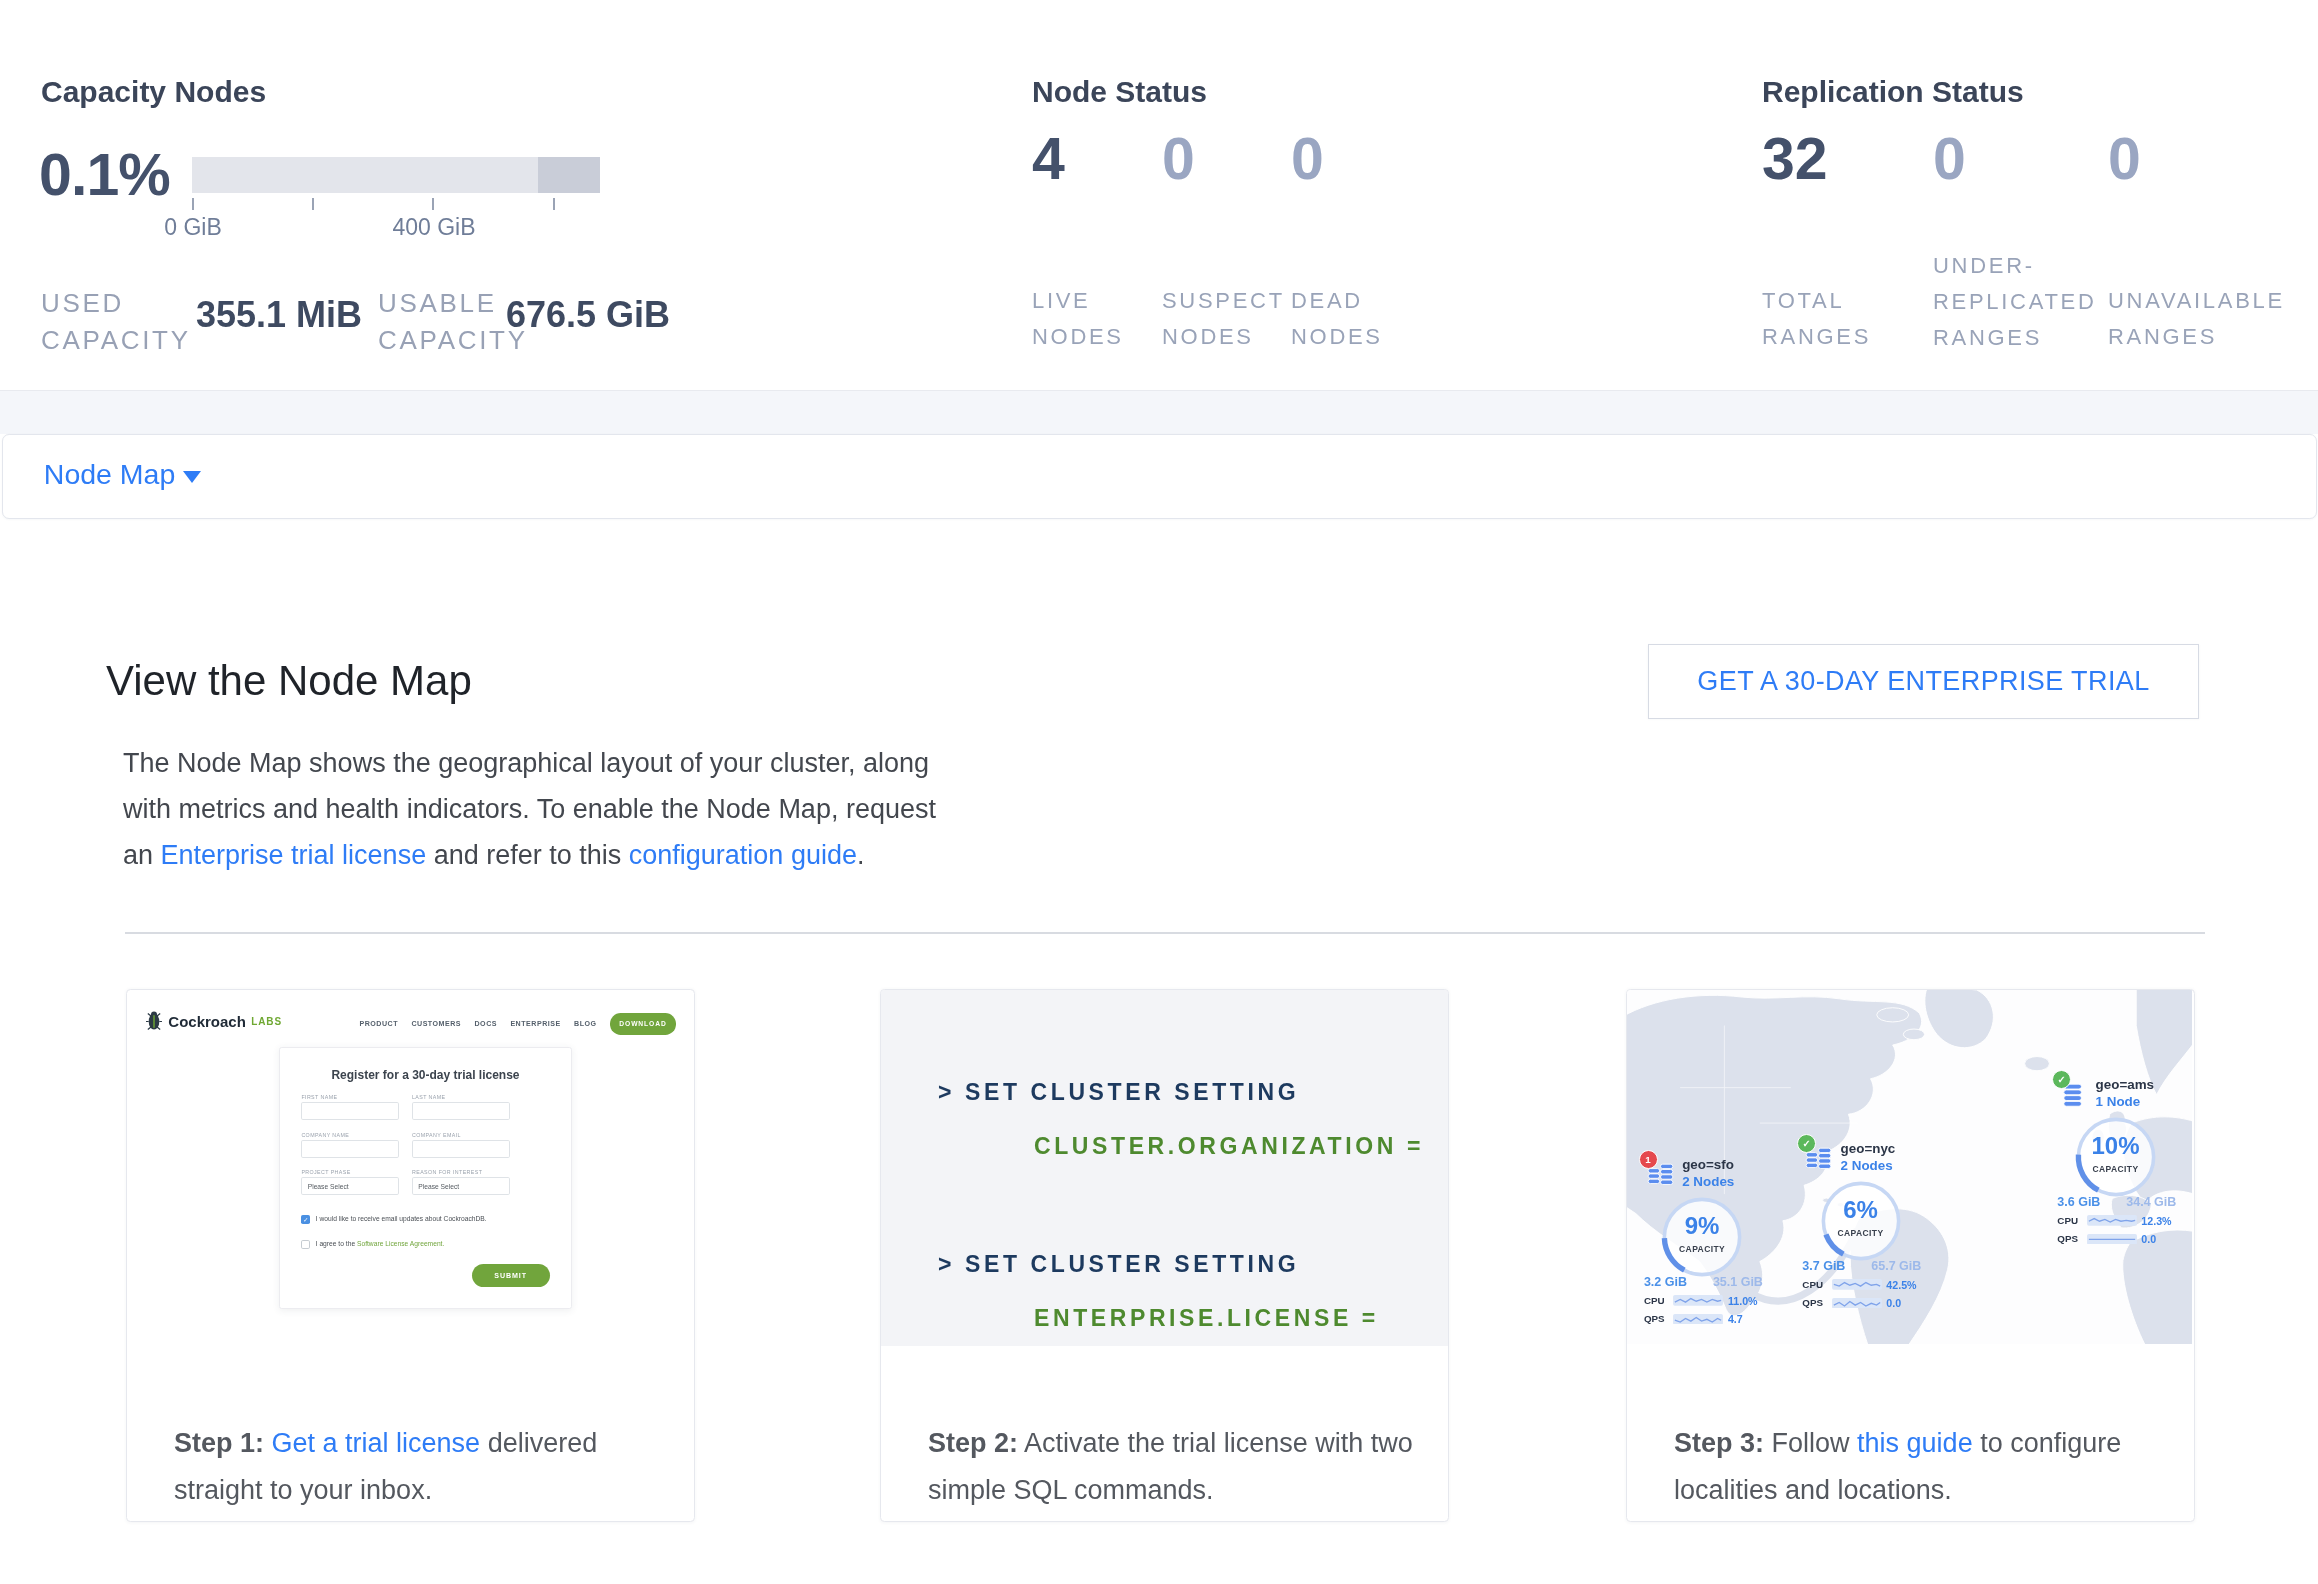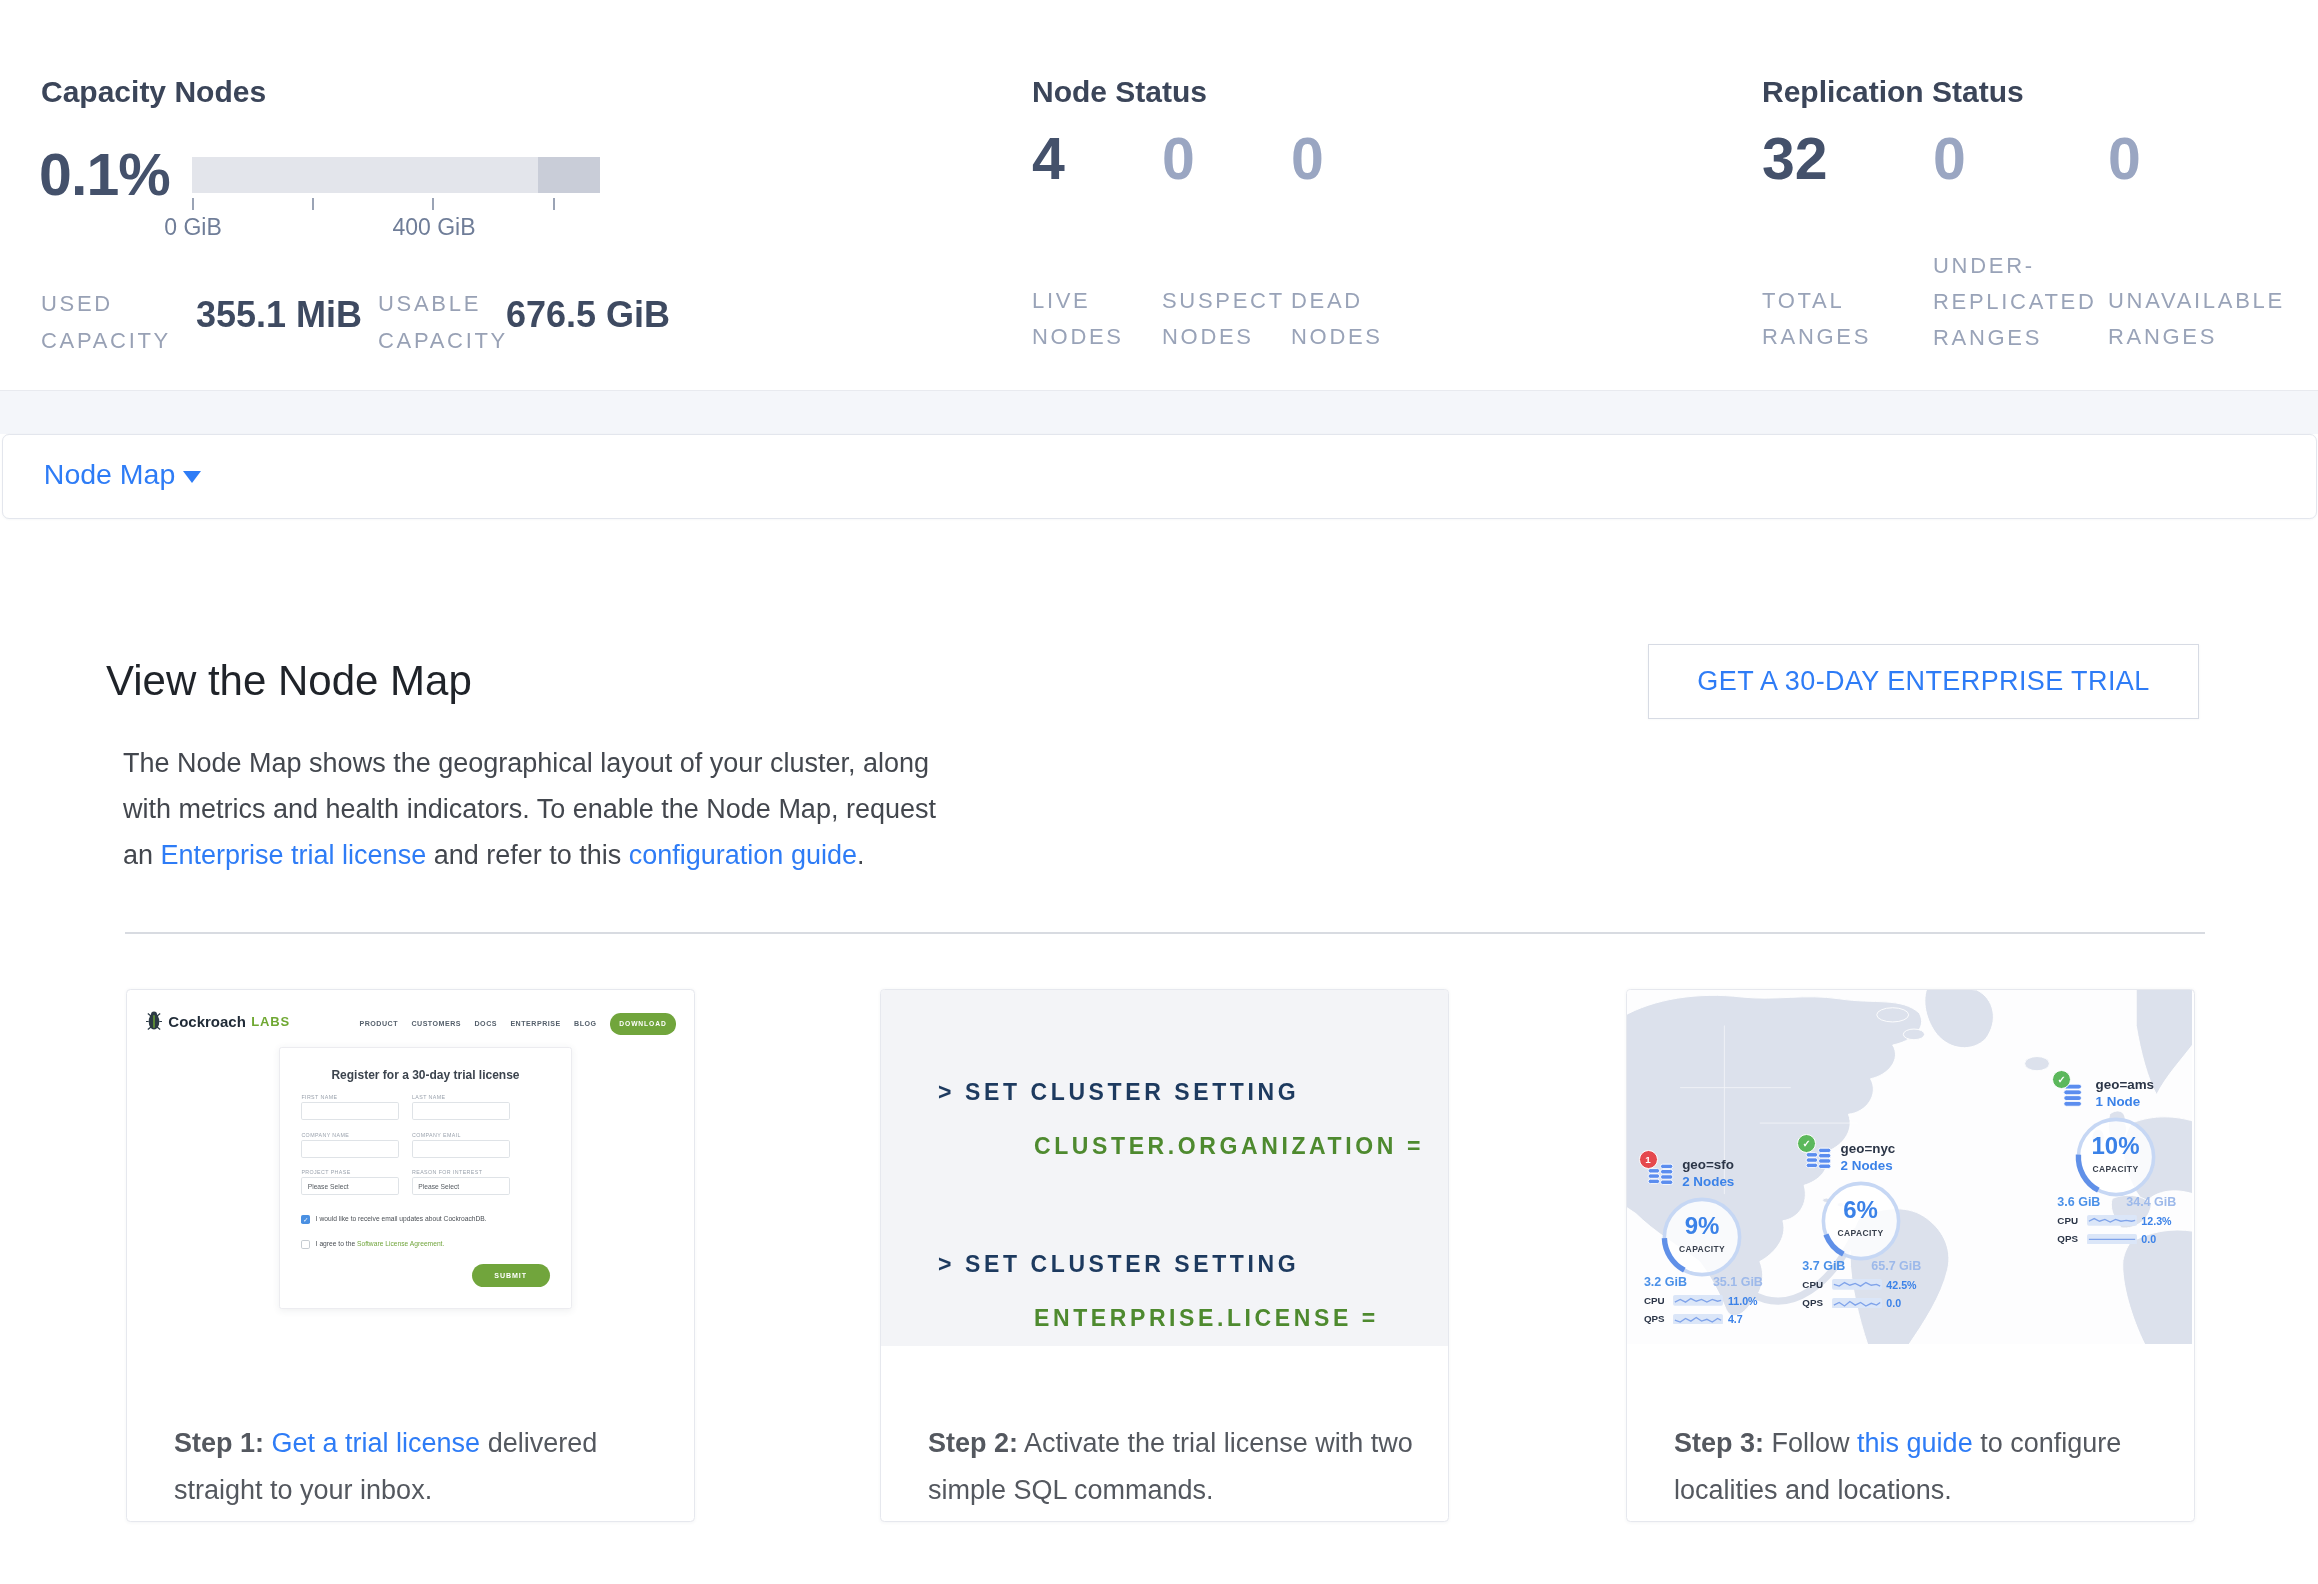--- a/index.html
+++ b/index.html
@@ -11,21 +11,21 @@
          border-bottom:0.9px solid #e8eaef;}
   .sec-title{position:absolute;top:45px;font-size:30px;font-weight:700;color:#3b4559;}
   .t-cap{left:41px}.t-node{left:1032px}.t-repl{left:1762px}
   .big-pct{position:absolute;left:39px;top:141px;font-size:59px;font-weight:700;color:#44516b;letter-spacing:-0.9px;}
   .cap-bar{position:absolute;left:192px;top:157px;width:408px;height:36px;background:#e3e5eb;}
   .cap-bar-dark{position:absolute;right:0;top:0;width:62px;height:36px;background:#c9cdd8;}
   .tick{position:absolute;top:198px;width:1.8px;height:11.6px;background:#9aa3b5;}
   .tk1{left:192px}.tk2{left:312px}.tk3{left:432px}.tk4{left:553px}
   .tick-lab{position:absolute;top:214px;font-size:23px;color:#6f7d98;transform:translateX(-50%);white-space:nowrap;}
   .tl0{left:193px}.tl400{left:434px}
-  .cap-lab{position:absolute;top:285px;font-size:22px;line-height:37px;color:#98a1b5;letter-spacing:2.7px;white-space:nowrap;}
+  .cap-lab{position:absolute;top:285px;font-size:26px;line-height:37px;color:#98a1b5;letter-spacing:2.7px;white-space:nowrap;}
   .cl-used{left:41px}.cl-usable{left:378px}
   .cap-val{position:absolute;top:294px;font-size:36px;font-weight:700;color:#3e4a61;white-space:nowrap;}
   .cv-used{left:196px}.cv-usable{left:506px}
   .metric-num{position:absolute;top:125px;font-size:59px;font-weight:700;}
   .num-dark{color:#44516b}.num-muted{color:#9aa6c2}
   .metric-lab{position:absolute;font-size:22px;line-height:36px;color:#99a3b8;letter-spacing:2.7px;white-space:nowrap;}
   .lab2{top:283px}.lab3{top:248px}
   .n1{left:1032px}.n2{left:1162px}.n3{left:1291px}
   .r1{left:1762px}.r2{left:1933px}.r3{left:2108px}
 
@@ -52,21 +52,21 @@
   .card{position:absolute;top:989px;width:569px;height:533px;background:#fff;border:1.8px solid #e6e8ee;
         border-radius:4.5px;box-sizing:border-box;box-shadow:0 0.9px 3.6px rgba(40,50,70,.05);overflow:hidden;}
   .c1{left:126px}.c2{left:880px}.c3{left:1626px}
   .caption{position:absolute;left:47px;right:19.6px;top:403px;font-size:27px;line-height:47px;color:#54585f;}
   .caption b{font-weight:700;}
 
   
   .ms-head{position:absolute;left:18px;top:19.6px;right:18px;height:32px;}
   .ms-logo{position:absolute;left:0;top:0;display:flex;align-items:center;gap:5.3px;}
   .ms-brand{font-size:15px;font-weight:700;color:#1f2a36;}
-  .ms-brand-suffix{font-size:13px;font-weight:700;color:#6fa832;letter-spacing:0.9px;}
+  .ms-brand-suffix{font-size:10px;font-weight:700;color:#6fa832;letter-spacing:0.9px;}
   .ms-nav{position:absolute;right:0;top:3.6px;display:flex;align-items:center;gap:13.4px;}
   .ms-nav-item{font-size:7.1px;font-weight:700;color:#55606c;letter-spacing:0.5px;}
   .ms-download{width:66px;height:21.4px;border-radius:10.7px;background:#71a53c;color:#fff;font-size:6.7px;
                font-weight:700;letter-spacing:0.9px;display:flex;align-items:center;justify-content:center;}
   .ms-panel{position:absolute;left:152px;top:57px;width:251px;height:260px;background:#fff;border:0.9px solid #ececf0;
             border-radius:2.7px;box-shadow:0 1.8px 7.1px rgba(50,60,80,.08);padding-left:40px;}
   .ms-form-title{position:absolute;left:0;right:0;top:19.6px;text-align:center;font-size:12px;font-weight:700;color:#3c444e;}
   .ms-lab{position:absolute;font-size:5.3px;color:#9aa2ad;letter-spacing:0.4px;}
   .ms-in{position:absolute;width:98px;height:18px;border:0.9px solid #dfe3e7;border-radius:1.8px;box-sizing:border-box;
          font-size:6.7px;color:#555b61;display:flex;align-items:center;padding-left:5.3px;background:#fff;}

